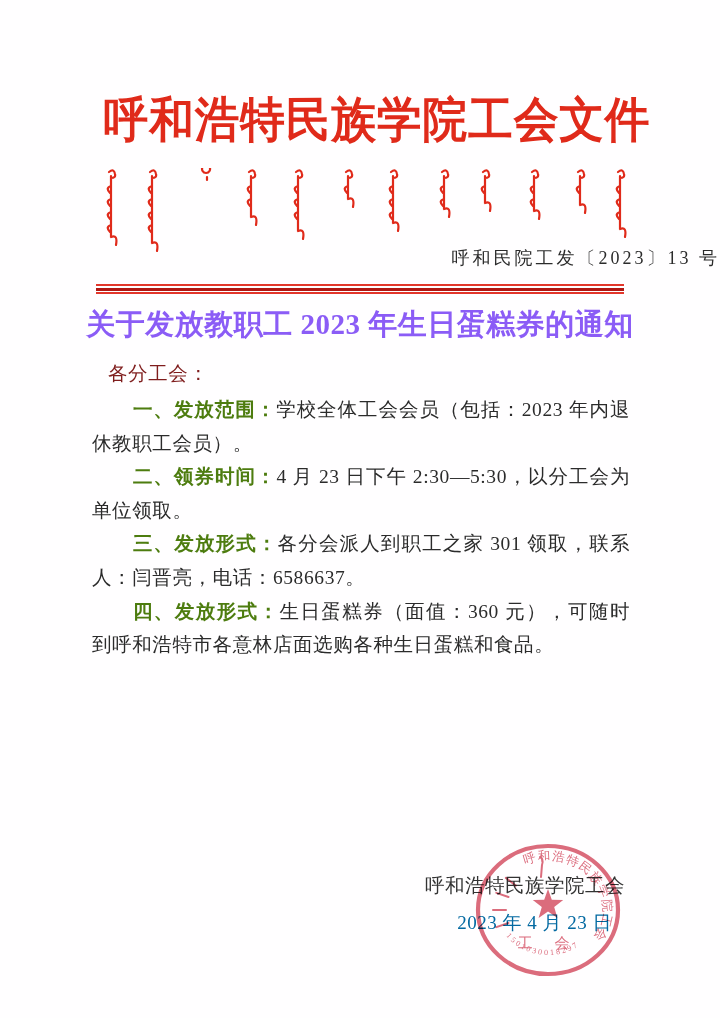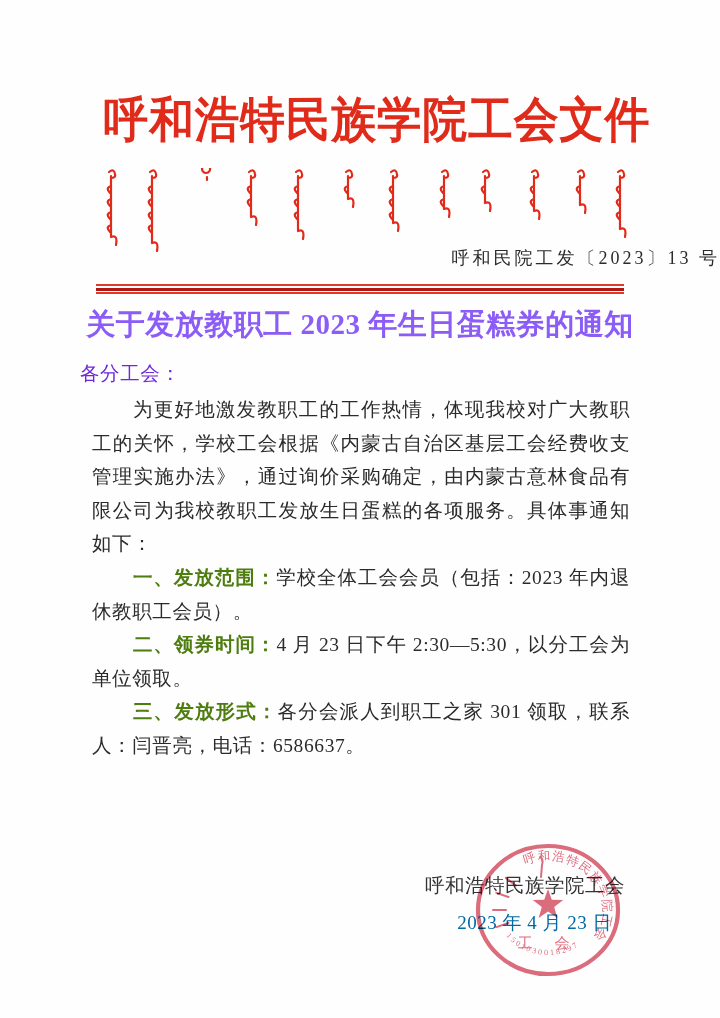--- a/index.html
+++ b/index.html
@@ -24,22 +24,22 @@
     background:linear-gradient(to bottom,
       var(--rule-red,#e2362b) 0 2px,#ffffff 2px 4px,
       var(--rule-red-dark,#b01712) 4px 7px,#ffffff 7px 8px,
       var(--rule-red,#e2362b) 8px 10px);
   }
   .notice-title{
     position:absolute;top:305px;left:0;width:100%;margin:0;text-align:center;
     font-size:29px;font-weight:800;color:#8b5cf6;letter-spacing:0.5px;white-space:nowrap;
   }
   .salutation{
-    position:absolute;top:360px;left:80px;margin:0;
-    font-size:19.5px;letter-spacing:0.6px;color:#6d28d9;
+    position:absolute;top:360px;left:108px;margin:0;
+    font-size:19.5px;letter-spacing:0.6px;color:#7f1d1d;
   }
   .notice-body{position:absolute;top:393px;left:92px;width:538px;}
   .notice-body p{
     margin:0;font-size:19.5px;line-height:33.6px;letter-spacing:0.6px;
     text-align:justify;color:#2b2b2b;
   }
   .notice-body p.indent{text-indent:2.1em;}
   .seg-bold{font-weight:bold;color:#4d7c0f;}
   .sig-org{
     position:absolute;top:872px;right:95px;font-size:19.5px;
@@ -104,24 +104,24 @@
 
   <div class="doc-number">呼和民院工发〔2023〕13 号</div>
 
   <div class="red-rule"></div>
 
   <h2 class="notice-title">关于发放教职工 2023 年生日蛋糕券的通知</h2>
 
   <p class="salutation">各分工会：</p>
 
   <div class="notice-body">
-      <p class="indent"><span>为更好地激发教职工的工作热情，体现我校对广大教职工的关怀，学校工会根据《内蒙古自治区基层工会经费收支管理实施办法》，通过询价采购确定，由内蒙古意林食品有限公司为我校教职工发放生日蛋糕的各项服务。具体事通知如下：</span></p>
       <p class="indent"><span class="seg-bold">一、发放范围：</span><span>学校全体工会会员（包括：2023 年内退休教职工会员）。</span></p>
       <p class="indent"><span class="seg-bold">二、领券时间：</span><span>4 月 23 日下午 2:30—5:30，以分工会为单位领取。</span></p>
       <p class="indent"><span class="seg-bold">三、发放形式：</span><span>各分会派人到职工之家 301 领取，联系人：闫晋亮，电话：6586637。</span></p>
+      <p class="indent"><span class="seg-bold">四、发放形式：</span><span>生日蛋糕券（面值：360 元），可随时到呼和浩特市各意林店面选购各种生日蛋糕和食品。</span></p>
     </div>
 
   <div class="sig-org">呼和浩特民族学院工会</div>
   <div class="sig-date">2023 年 4 月 23 日</div>
 
   <svg class="seal" viewBox="0 0 158 142" xmlns="http://www.w3.org/2000/svg">
     <defs>
       <path id="seal-arc-top" d="M54.8,23.7 A55,50 0 0 1 123.1,97.7" fill="none"></path>
       <path id="seal-arc-bottom" d="M36.2,94.8 A51,45 0 0 0 119.8,94.8" fill="none"></path>
     </defs>

